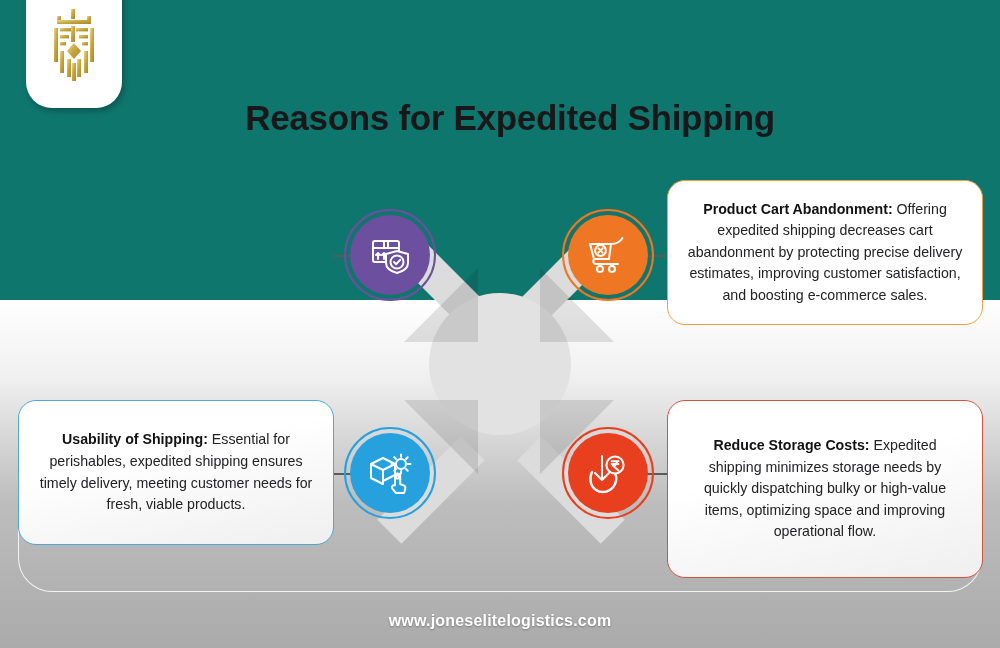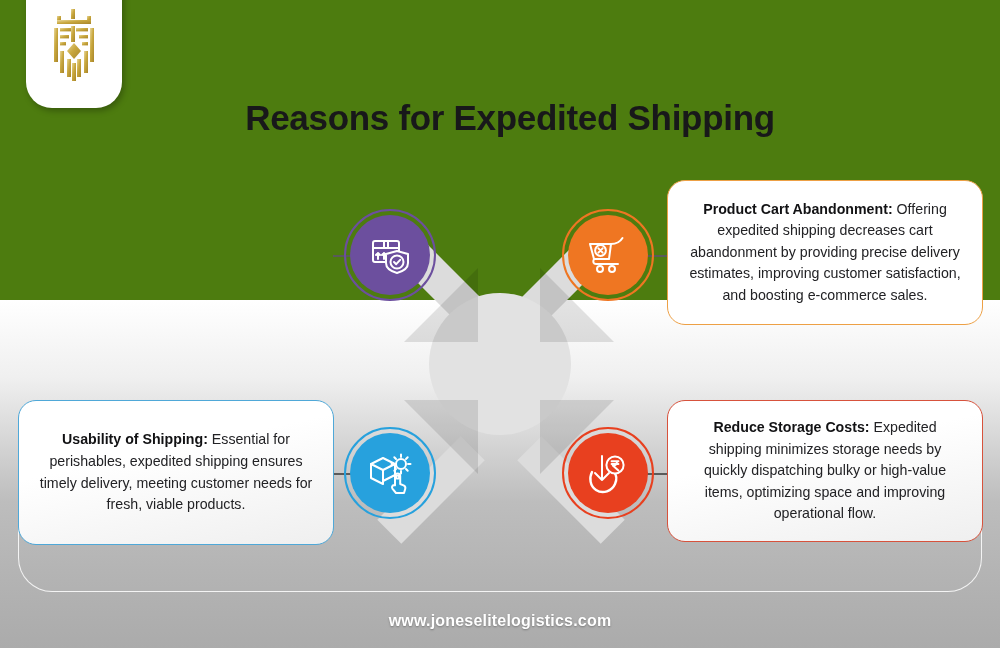--- a/index.html
+++ b/index.html
@@ -8,21 +8,21 @@
     background: #ffffff;
   }
   body {
     font-family: "Liberation Sans", sans-serif;
   }
   #infographic {
     position: relative;
     width: 1000px;
     height: 648px;
     overflow: hidden;
-    background: #4d7c0f;
+    background: #0f766e;
   }
 
   
   .bg-panel {
     position: absolute;
     left: 0px;
     top: 300px;
     width: 1000px;
     height: 348px;
     background: linear-gradient(180deg, #ffffff 0%, #f0f0f0 22%, #bdbdbd 58%, #b4b4b4 78%, #ababab 100%);
@@ -179,21 +179,21 @@
     left: 667px; top: 180px; width: 316px; height: 145px;
     border-color: #eda045;
     background: #ffffff;
   }
   .card-3 {
     left: 18px; top: 400px; width: 316px; height: 145px;
     border-color: #4fa8d8;
     background: linear-gradient(168deg, #ffffff 0%, #ffffff 38%, #efefef 100%);
   }
   .card-4 {
-    left: 667px; top: 400px; width: 316px; height: 142px;
+    left: 667px; top: 400px; width: 316px; height: 178px;
     border-color: #d7523c;
     background: linear-gradient(168deg, #ffffff 0%, #ffffff 38%, #efefef 100%);
   }
 
   
   .footer-url {
     position: absolute;
     left: 0;
     top: 612px;
     width: 1000px;
@@ -313,21 +313,21 @@
       <path d="M7 22 C4 28 5 36 11 40 C18 44.5 27 41 30 34 C32 29.5 31.5 25 29 22" stroke-width="2.4"></path>
       <circle cx="30" cy="15" r="8.6" fill="#e8401f"></circle>
       <path d="M26.6 11.3 H33.4 M26.6 14 H33.4
                M32 11.3 C32 14 30.3 15.6 27.8 15.6 L33.4 20.6"></path>
     </svg>
   </div>
 
 
   <div class="card card-2">
     <div>
-      <b>Product Cart Abandonment:</b><span> Offering expedited shipping decreases cart abandonment by providing precise delivery estimates, improving customer satisfaction, and boosting e-commerce sales.</span>
+      <b>Product Cart Abandonment:</b><span> Offering expedited shipping decreases cart abandonment by protecting precise delivery estimates, improving customer satisfaction, and boosting e-commerce sales.</span>
     </div>
   </div>
 
   <div class="card card-3">
     <div>
       <b>Usability of Shipping:</b><span> Essential for perishables, expedited shipping ensures timely delivery, meeting customer needs for fresh, viable products.</span>
     </div>
   </div>
 
   <div class="card card-4">

